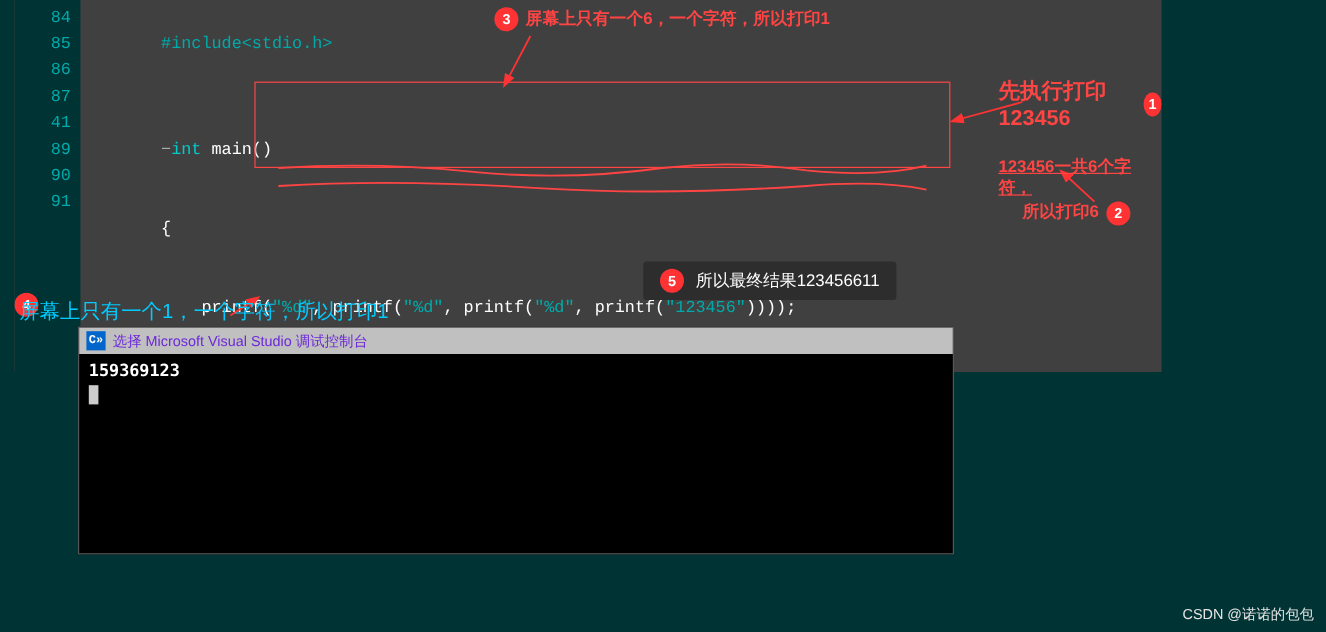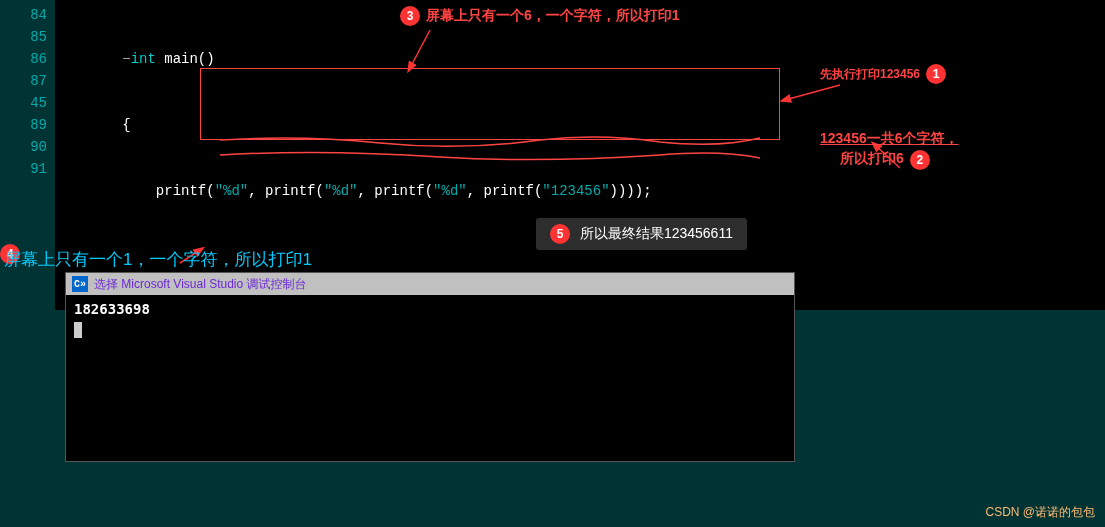--- a/index.html
+++ b/index.html
@@ -15,24 +15,24 @@
       width: 1105px;
       height: 527px;
       position: relative;
       background: #003333;
     }
 
     
     .code-area {
       position: absolute;
       top: 0;
-      left: 0;
-      width: 1105px;
+      left: 12px;
+      width: 956px;
       height: 310px;
-      background: #000000;
+      background: #404040;
       overflow: hidden;
     }
 
     .line-numbers {
       position: absolute;
       left: 0;
       top: 0;
       width: 55px;
       height: 310px;
       background: #003333;
@@ -199,48 +199,51 @@
       height: 16px;
       background: #cccccc;
       vertical-align: middle;
     }
 
     
     .watermark {
       position: absolute;
       right: 10px;
       bottom: 6px;
-      color: #fdba74;
+      color: #e5e5e5;
       font-size: 12px;
       font-family: 'Microsoft YaHei', sans-serif;
     }
 
     
     .minus { color: #aaaaaa; }
   </style>
 </head>
 <body>
 
 <div class="main-container">
 
   <div class="code-area">
 
     <div class="line-numbers">
       <span class="line-num">84</span>
       <span class="line-num">85</span>
       <span class="line-num">86</span>
       <span class="line-num">87</span>
-      <span class="line-num">45</span>
+      <span class="line-num">41</span>
       <span class="line-num">89</span>
       <span class="line-num">90</span>
       <span class="line-num">91</span>
     </div>
 
     <div class="code-content">
 
+      <div class="code-line">
+        <span class="inc">#include&lt;stdio.h&gt;</span>
+      </div>
 
       <div class="code-line">&nbsp;</div>
 
       <div class="code-line">
         <span class="minus">−</span><span class="kw">int</span><span> main()</span>
       </div>
 
       <div class="code-line">
         <span>{</span>
       </div>
@@ -273,21 +276,21 @@
         </marker>
       </defs>
     </svg>
 
     <div style="position:absolute; top:6px; left:400px; display:flex; align-items:center; gap:6px;">
       <span class="circle-num">3</span>
       <span class="annotation" style="position:relative; top:0; left:0; font-size:14px;">屏幕上只有一个6，一个字符，所以打印1</span>
     </div>
 
     <div style="position:absolute; top:64px; left:820px; display:flex; align-items:center; gap:6px;">
-      <span class="annotation" style="position:relative; top:0; left:0; font-size:12px;">先执行打印123456</span>
+      <span class="annotation" style="position:relative; top:0; left:0; font-size:18px;">先执行打印123456</span>
       <span class="circle-num">1</span>
     </div>
 
     <div style="position:absolute; top:130px; left:820px;">
       <div style="display:flex; align-items:center; gap:0;">
         <span class="annotation" style="position:relative; font-size:14px;text-decoration:underline;">123456一共6个字符，</span>
       </div>
       <div style="display:flex; align-items:flex-start; gap:6px; margin-top:2px;">
         <span class="annotation" style="position:relative; font-size:14px; padding-left:20px;">所以打印6</span>
         <span class="circle-num">2</span>
@@ -306,21 +309,21 @@
     <span>所以最终结果123456611</span>
   </div>
 
   <div class="terminal-window">
     <div class="terminal-titlebar">
       <span class="terminal-icon">C»</span>
       <span class="terminal-title">选择 Microsoft Visual Studio 调试控制台</span>
     </div>
     <div class="terminal-body">
       <div class="terminal-line">
-        <span class="terminal-output-highlight">182633698</span>
+        <span class="terminal-output-highlight">159369123</span>
       </div>
       <div class="terminal-line">
         <span class="cursor-block"></span>
       </div>
     </div>
   </div>
 
   <div class="watermark">CSDN @诺诺的包包</div>
 </div>
 

